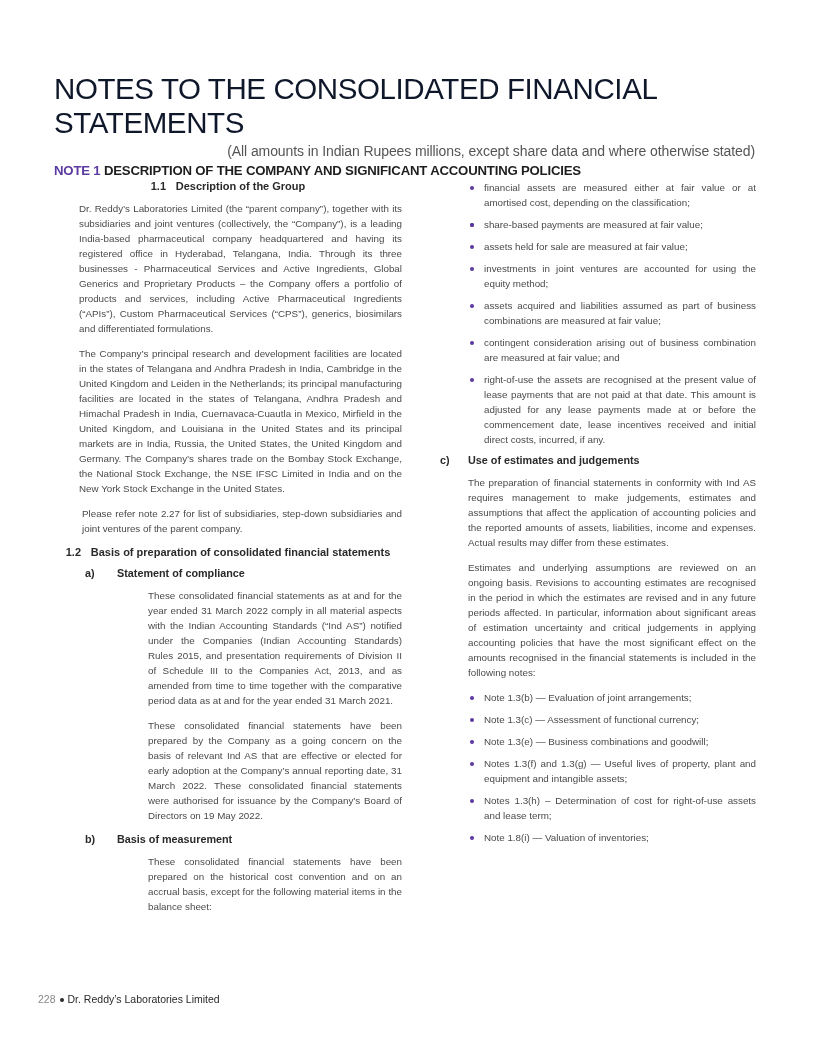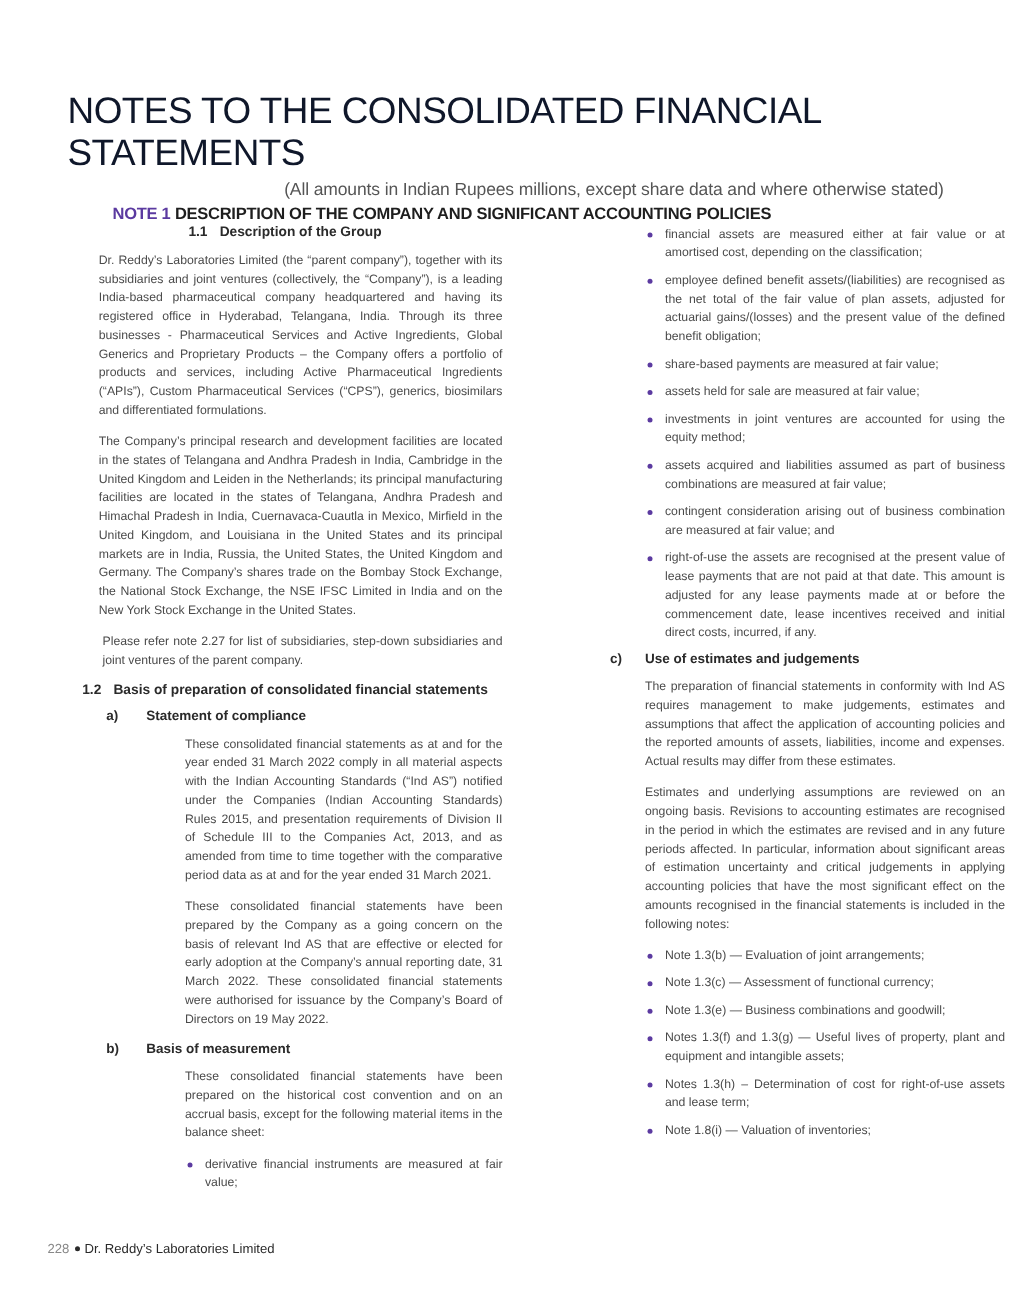--- a/index.html
+++ b/index.html
@@ -3,24 +3,24 @@
 <meta charset="utf-8">
 <style>
   html, body { margin: 0; padding: 0; background: #ffffff; }
   body { width: 820px; height: 1037px; position: relative; overflow: hidden;
          font-family: "Liberation Sans", sans-serif; color: #4a4a4a; }
   .title { position: absolute; left: 54px; top: 72px; font-size: 29.5px; font-weight: 400;
            color: #0f172a; letter-spacing: -0.4px; margin: 0; }
   .units-note { position: absolute; right: 65px; top: 143px; font-size: 14px; color: #555; letter-spacing: -0.1px; }
   .note-head { position: absolute; left: 54px; top: 163px; font-size: 13.2px; font-weight: 700; color: #1e1e1e;
                letter-spacing: -0.2px; white-space: nowrap; }
-  .note-head .num { color: #5b3aa0; margin-left: 36px; }
+  .note-head .num { color: #5b3aa0; }
   .col { position: absolute; top: 180px; }
   .col-left { left: 54px; width: 348px; }
-  .col-right { left: 440px; width: 316px; margin-left: 48px; }
+  .col-right { left: 440px; width: 316px; }
   .h2 { font-size: 11px; font-weight: 700; color: #2a2a2a; margin: 0 0 9px 0; display: flex; justify-content: center; }
   .h2 .n { width: 25px; flex: none; }
   .h3 { font-size: 10.8px; font-weight: 700; color: #2a2a2a; margin: 0 0 9px 0; display: flex; }
   .h3 .n { width: 35px; flex: none; padding-left: 3px; box-sizing: border-box; }
   p { margin: 0 0 10px 0; font-size: 9.8px; line-height: 15px; text-align: justify; color: #4a4a4a; }
   .ind1 { margin-left: 25px; }
   .ind2 { margin-left: 94px; }
   .ind-r { margin-left: 28px; }
   ul { list-style: none; margin: 0; padding: 0; }
   li { position: relative; padding-left: 16px; font-size: 9.8px; line-height: 15px; text-align: justify;
@@ -61,29 +61,26 @@
     <span>Statement of compliance</span>
   </div>
   <p class="ind2">These consolidated financial statements as at and for the year ended 31 March 2022 comply in all material aspects with the Indian Accounting Standards (“Ind AS”) notified under the Companies (Indian Accounting Standards) Rules 2015, and presentation requirements of Division II of Schedule III to the Companies Act, 2013, and as amended from time to time together with the comparative period data as at and for the year ended 31 March 2021.</p>
   <p class="ind2">These consolidated financial statements have been prepared by the Company as a going concern on the basis of relevant Ind AS that are effective or elected for early adoption at the Company’s annual reporting date, 31 March 2022. These consolidated financial statements were authorised for issuance by the Company’s Board of Directors on 19 May 2022.</p>
 
   <div class="h3" style="margin-left:28px">
     <span class="n">b)</span>
     <span>Basis of measurement</span>
   </div>
   <p class="ind2">These consolidated financial statements have been prepared on the historical cost convention and on an accrual basis, except for the following material items in the balance sheet:</p>
-  <ul class="ind2">
-    <li><span class="dot"></span><span>derivative financial instruments are measured at fair value;</span></li>
-  </ul>
 </div>
 
 <div class="col col-right">
   <ul class="ind-r">
     <li><span class="dot"></span><span>financial assets are measured either at fair value or at amortised cost, depending on the classification;</span></li>
-    <li><span class="dot"></span><span>employee defined benefit assets/(liabilities) are recognised as the net total of the fair value of plan assets, adjusted for actuarial gains/(losses) and the present value of the defined benefit obligation;</span></li>
+    <li><span class="dot"></span></li>
     <li><span class="dot"></span><span>share-based payments are measured at fair value;</span></li>
     <li><span class="dot"></span><span>assets held for sale are measured at fair value;</span></li>
     <li><span class="dot"></span><span>investments in joint ventures are accounted for using the equity method;</span></li>
     <li><span class="dot"></span><span>assets acquired and liabilities assumed as part of business combinations are measured at fair value;</span></li>
     <li><span class="dot"></span><span>contingent consideration arising out of business combination are measured at fair value; and</span></li>
     <li><span class="dot"></span><span>right-of-use the assets are recognised at the present value of lease payments that are not paid at that date. This amount is adjusted for any lease payments made at or before the commencement date, lease incentives received and initial direct costs, incurred, if any.</span></li>
   </ul>
 
   <div class="h3" style="margin-top:3px">
     <span class="n" style="width:28px;padding-left:0">c)</span>

